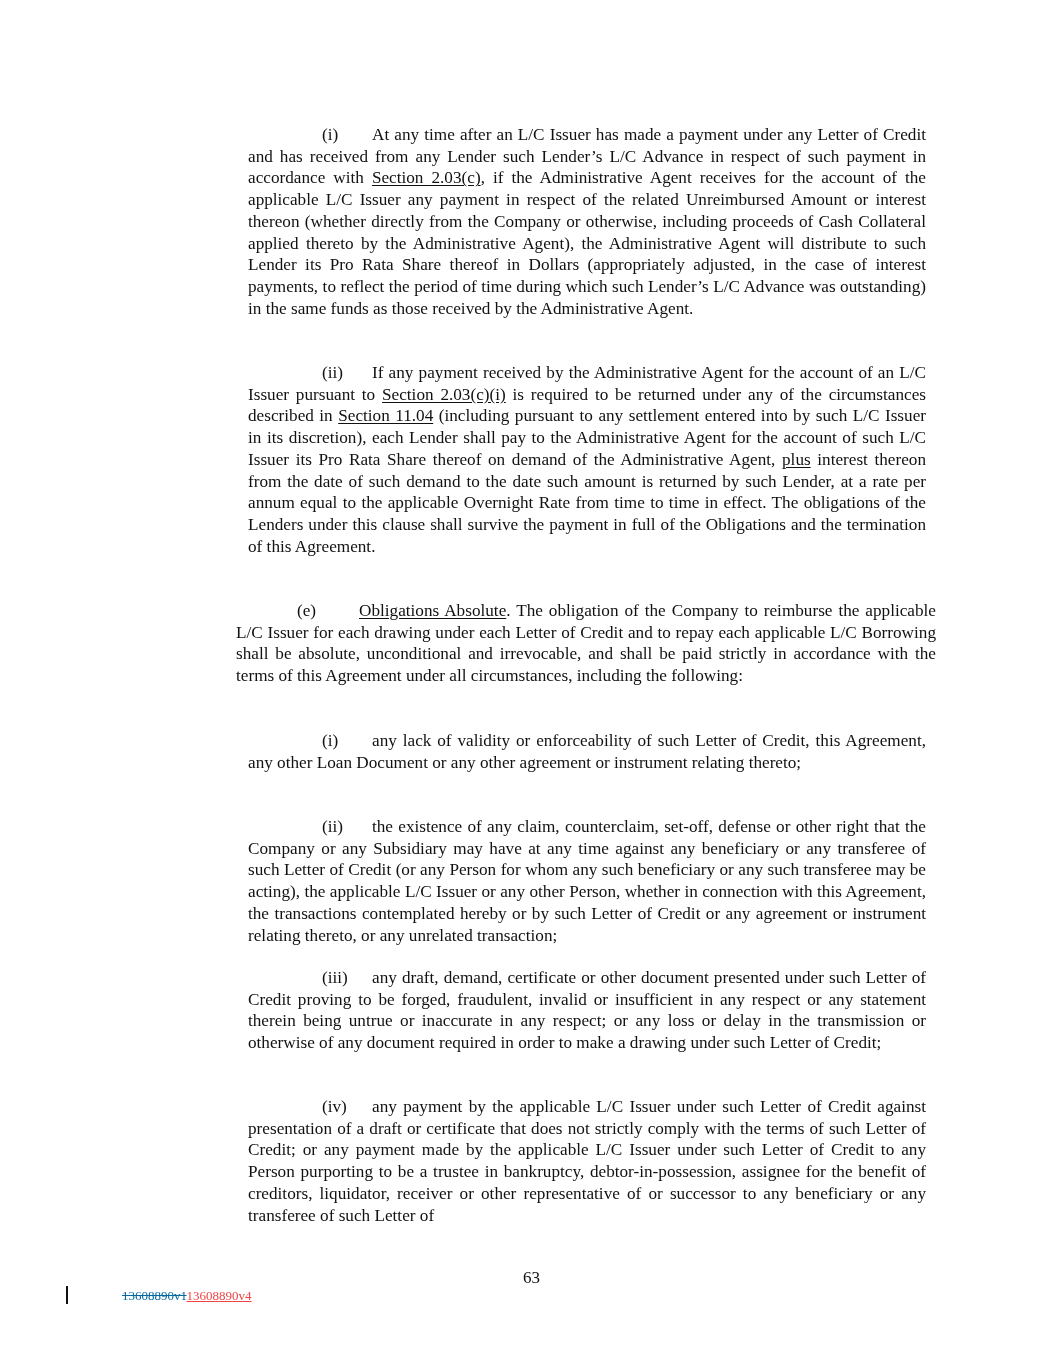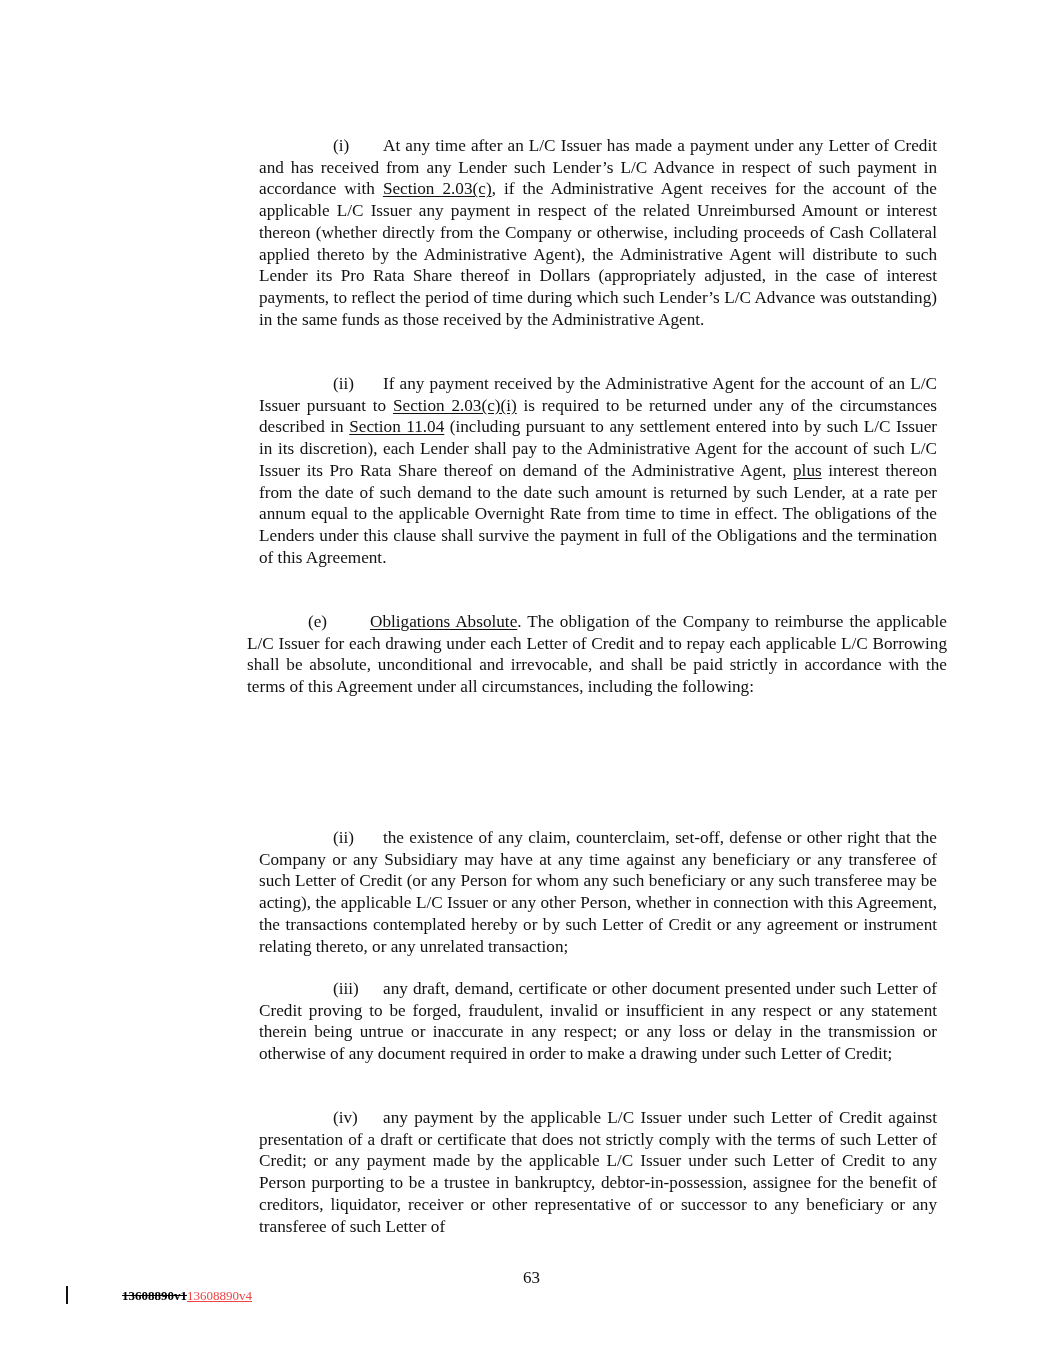--- a/index.html
+++ b/index.html
@@ -1,42 +1,43 @@
 <!DOCTYPE html>
 <html><head>
 <meta charset="utf-8">
 <style>
   html, body { margin: 0; padding: 0; background: #ffffff; }
   body { width: 1055px; height: 1365px; position: relative; overflow: hidden;
          font-family: "Liberation Serif", "DejaVu Serif", serif; color: #111; }
   .page { position: absolute; left: 0; top: 0; width: 1055px; height: 1365px; }
-  .para { position: absolute; font-size: 17.2px; line-height: 21.7px; text-align: justify; margin: 11px; }
+  .para { position: absolute; font-size: 17.2px; line-height: 21.7px; text-align: justify; margin: 0; }
   .sub { left: 248px; width: 678px; }
   .main { left: 236px; width: 700px; }
   .num-sub { display: inline-block; margin-left: 74px; width: 50px; }
   .num-main { display: inline-block; margin-left: 61px; width: 62px; }
   .ul { text-decoration: underline; text-underline-offset: 2px; }
   .page-number { position: absolute; top: 1268px; left: 4px; width: 1055px; text-align: center;
                  font-size: 17px; }
   .change-bar { position: absolute; left: 66px; top: 1286px; width: 2px; height: 18px; background: #111; }
   .doc-id { position: absolute; left: 122px; top: 1288px; font-size: 13px; }
-  .doc-id-old { color: #000000; text-decoration: line-through; font-weight: bold; }
+  .doc-id-old { color: #0369a1; text-decoration: line-through; }
   .doc-id-new { color: #ef4444; text-decoration: underline; }
 </style>
 </head>
 <body>
 
 <div class="page">
 
   <p class="para sub" style="top:124px"><span class="num-sub">(i)</span><span>At any time after an L/C Issuer has made a payment under any Letter of Credit and has received from any Lender such Lender’s L/C Advance in respect of such payment in accordance with </span><span class="ul">Section 2.03(c)</span><span>, if the Administrative Agent receives for the account of the applicable L/C Issuer any payment in respect of the related Unreimbursed Amount or interest thereon (whether directly from the Company or otherwise, including proceeds of Cash Collateral applied thereto by the Administrative Agent), the Administrative Agent will distribute to such Lender its Pro Rata Share thereof in Dollars (appropriately adjusted, in the case of interest payments, to reflect the period of time during which such Lender’s L/C Advance was outstanding) in the same funds as those received by the Administrative Agent.</span></p>
 
   <p class="para sub" style="top:362px"><span class="num-sub">(ii)</span><span>If any payment received by the Administrative Agent for the account of an L/C Issuer pursuant to </span><span class="ul">Section 2.03(c)(i)</span><span> is required to be returned under any of the circumstances described in </span><span class="ul">Section 11.04</span><span> (including pursuant to any settlement entered into by such L/C Issuer in its discretion), each Lender shall pay to the Administrative Agent for the account of such L/C Issuer its Pro Rata Share thereof on demand of the Administrative Agent, </span><span class="ul">plus</span><span> interest thereon from the date of such demand to the date such amount is returned by such Lender, at a rate per annum equal to the applicable Overnight Rate from time to time in effect.  The obligations of the Lenders under this clause shall survive the payment in full of the Obligations and the termination of this Agreement.</span></p>
 
   <p class="para main" style="top:600px"><span class="num-main">(e)</span><span class="ul">Obligations Absolute</span><span>.  The obligation of the Company to reimburse the applicable L/C Issuer for each drawing under each Letter of Credit and to repay each applicable L/C Borrowing shall be absolute, unconditional and irrevocable, and shall be paid strictly in accordance with the terms of this Agreement under all circumstances, including the following:</span></p>
 
+  <p class="para sub" style="top:730px"><span class="num-sub">(i)</span><span>any lack of validity or enforceability of such Letter of Credit, this Agreement, any other Loan Document or any other agreement or instrument relating thereto;</span></p>
 
   <p class="para sub" style="top:816px"><span class="num-sub">(ii)</span><span>the existence of any claim, counterclaim, set-off, defense or other right that the Company or any Subsidiary may have at any time against any beneficiary or any transferee of such Letter of Credit (or any Person for whom any such beneficiary or any such transferee may be acting), the applicable L/C Issuer or any other Person, whether in connection with this Agreement, the transactions contemplated hereby or by such Letter of Credit or any agreement or instrument relating thereto, or any unrelated transaction;</span></p>
 
   <p class="para sub" style="top:967px"><span class="num-sub">(iii)</span><span>any draft, demand, certificate or other document presented under such Letter of Credit proving to be forged, fraudulent, invalid or insufficient in any respect or any statement therein being untrue or inaccurate in any respect; or any loss or delay in the transmission or otherwise of any document required in order to make a drawing under such Letter of Credit;</span></p>
 
   <p class="para sub" style="top:1096px"><span class="num-sub">(iv)</span><span>any payment by the applicable L/C Issuer under such Letter of Credit against presentation of a draft or certificate that does not strictly comply with the terms of such Letter of Credit; or any payment made by the applicable L/C Issuer under such Letter of Credit to any Person purporting to be a trustee in bankruptcy, debtor-in-possession, assignee for the benefit of creditors, liquidator, receiver or other representative of or successor to any beneficiary or any transferee of such Letter of</span></p>
 
   <div class="page-number">63</div>
 
   <div class="change-bar"></div>

